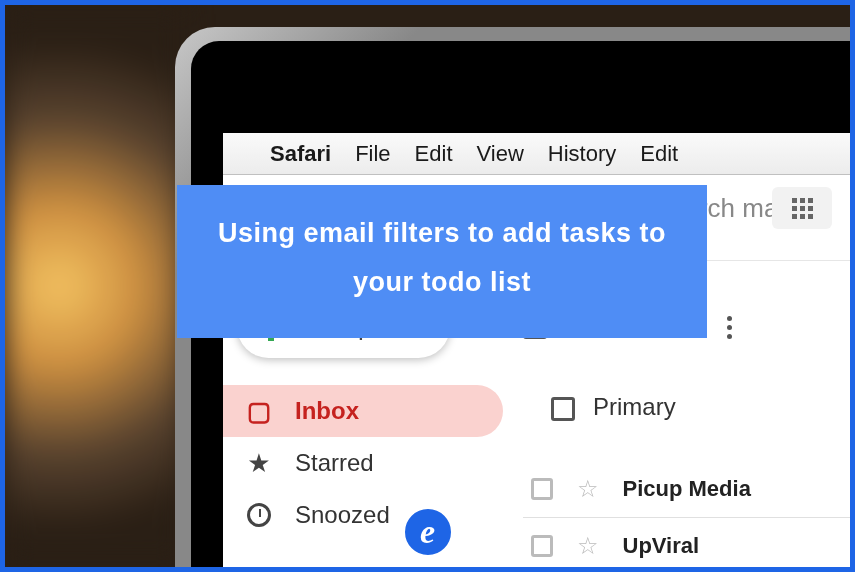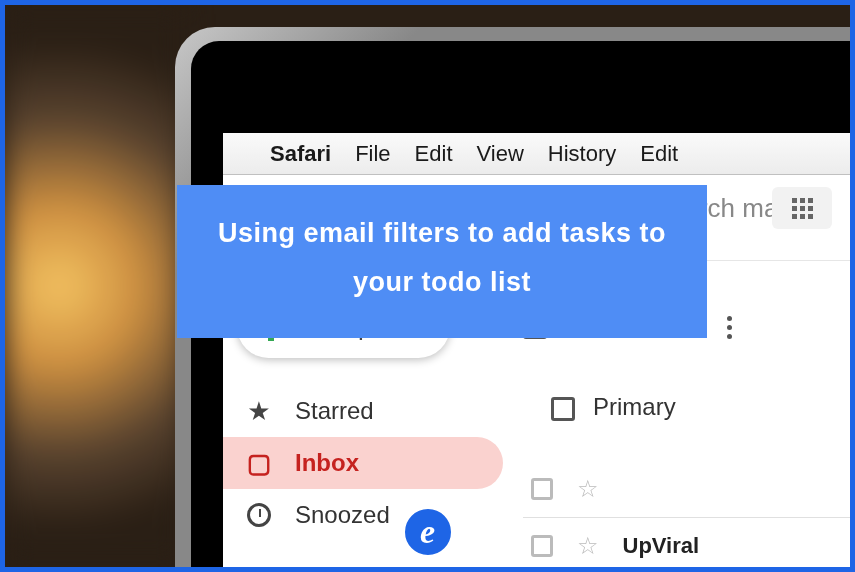--- a/index.html
+++ b/index.html
@@ -289,27 +289,27 @@
             </div>
         </div>
       </div>
 
       <div class="compose-btn">
         <div class="plus-icon"></div>
         <span>Compose</span>
       </div>
 
       <div class="sidebar">
+        <div class="sidebar-item active">
+          <div class="si-icon inbox-icon"></div>
+          <span>Inbox</span>
+        </div>
         <div class="sidebar-item">
           <div class="si-icon star-icon"></div>
           <span>Starred</span>
-        </div>
-        <div class="sidebar-item active">
-          <div class="si-icon inbox-icon"></div>
-          <span>Inbox</span>
         </div>
         <div class="sidebar-item">
           <div class="si-icon">
               <div class="clock-icon"></div>
             </div>
           <span>Snoozed</span>
         </div>
       </div>
 
       <div class="toolbar">
@@ -327,20 +327,21 @@
 
       <div class="primary-tab">
         <div class="primary-icon"></div>
         <span>Primary</span>
       </div>
 
       <div class="mail-list">
         <div class="mail-row">
           <div class="row-check"></div>
           <span class="row-star">☆</span>
+          <span class="row-sender">Picup Media</span>
         </div>
         <div class="mail-row">
           <div class="row-check"></div>
           <span class="row-star">☆</span>
           <span class="row-sender">UpViral</span>
         </div>
       </div>
 
     </div>
   </div>

